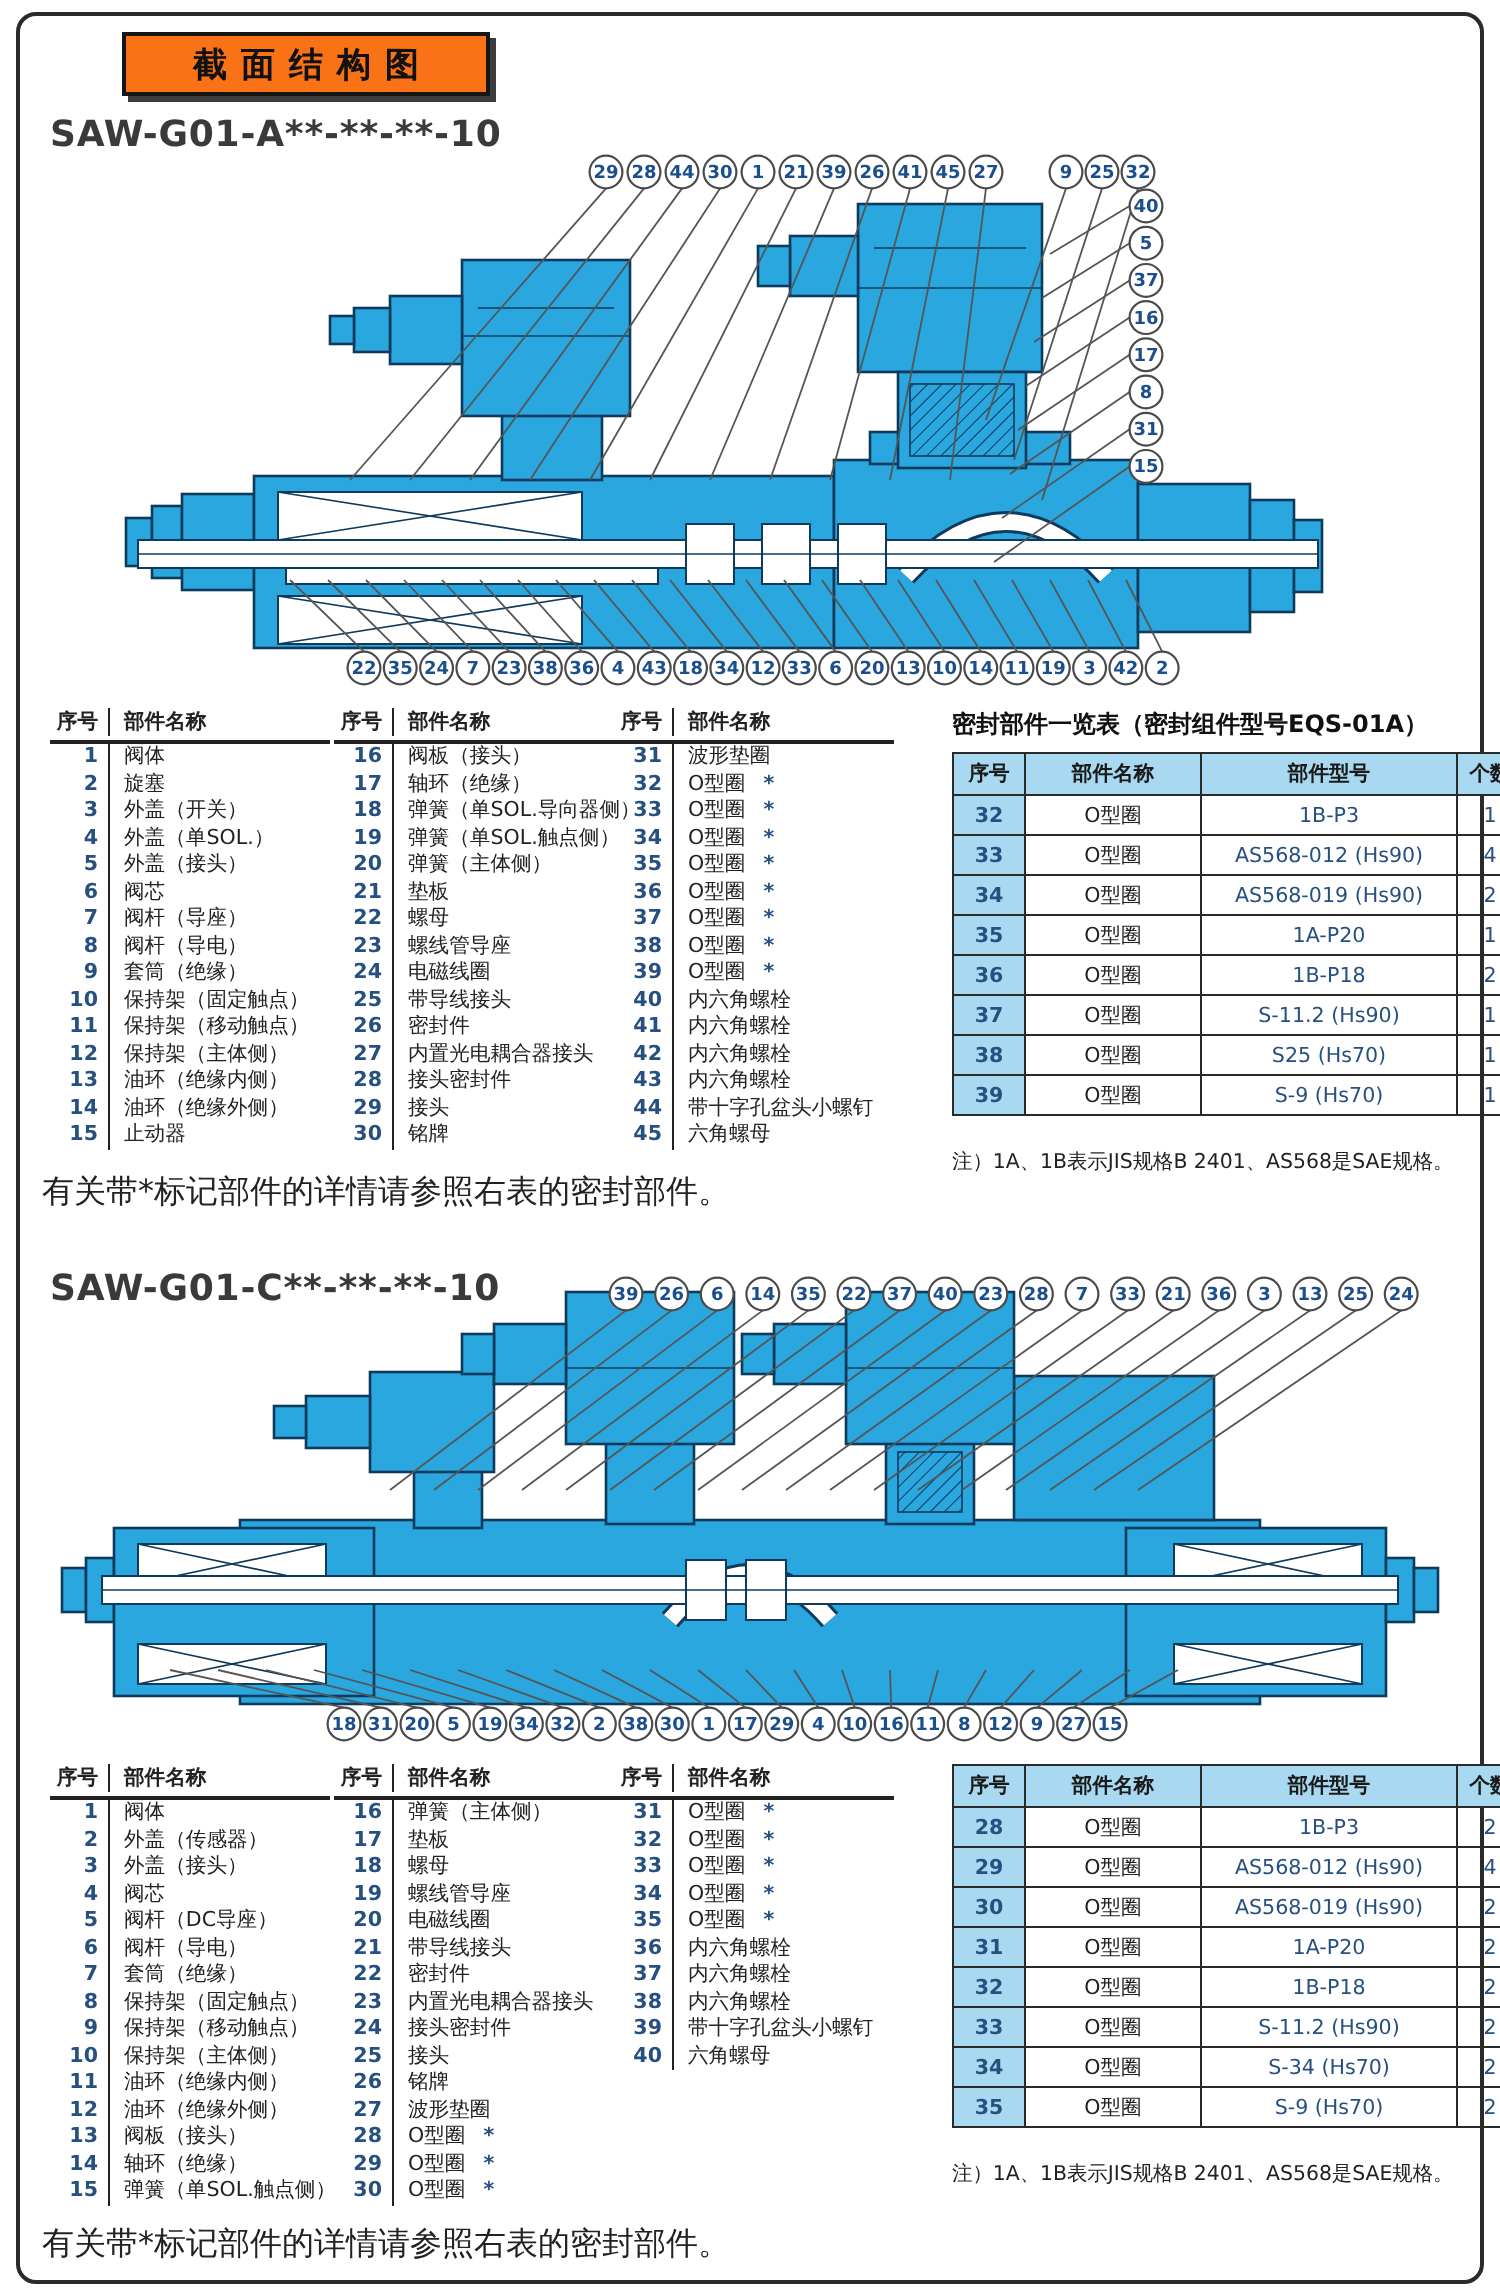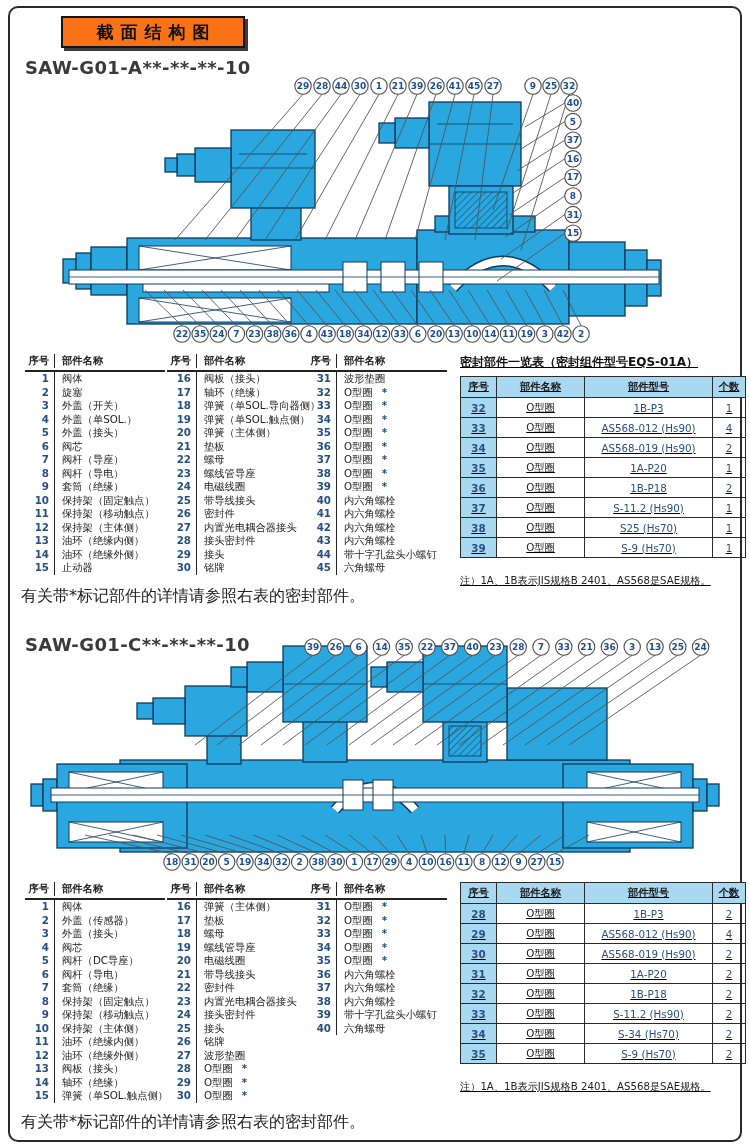--- a/index.html
+++ b/index.html
@@ -47,21 +47,21 @@
   .pc-c0{left:25px;} .pc-c1{left:167px;} .pc-c2{left:307px;}
   .phead{display:flex;font-weight:bold;border-bottom:2px solid #222;padding-bottom:2px;}
   .phead .pno{color:#222;}
   .prow{display:flex;height:13.5px;line-height:13.5px;align-items:center;}
   .pno{width:24px;text-align:right;padding-right:5px;border-right:1.2px solid #222;color:#26507f;font-weight:600;flex:none;}
   .phead .pno{border-right:1.2px solid #222;}
   .pname{padding-left:7px;white-space:nowrap;}
   .pstar{margin-left:9px;color:#26507f;font-weight:bold;}
 
   
-  .sealwrap{position:absolute;left:460px;width:238px;text-decoration:underline;}
+  .sealwrap{position:absolute;left:476px;width:238px;}
   #sealA{top:354px;} #sealC{top:882px;}
   .sealtitle{font-size:12px;font-weight:bold;color:#111;margin:0 0 5px 0;white-space:nowrap;}
   table.seal{border-collapse:collapse;width:285px;table-layout:fixed;}
   table.seal th,table.seal td{border:1.2px solid #2a2a2a;text-align:center;font-size:10.3px;padding:0;height:19px;}
   table.seal th{background:#a9d9f1;font-weight:bold;color:#1a1a1a;height:20px;}
   table.seal td:first-child{background:#a9d9f1;color:#26507f;font-weight:600;}
   table.seal td:nth-child(2){color:#222;}
   table.seal td:nth-child(3){color:#26507f;text-align:center;}
   table.seal td:nth-child(4){color:#26507f;}
   col.c-no{width:36px;} col.c-name{width:88px;} col.c-model{width:128px;} col.c-qty{width:33px;}

